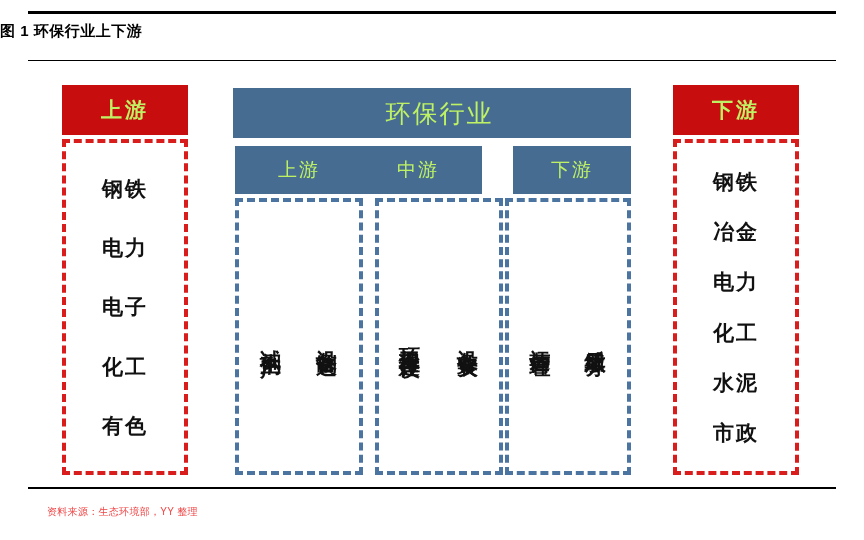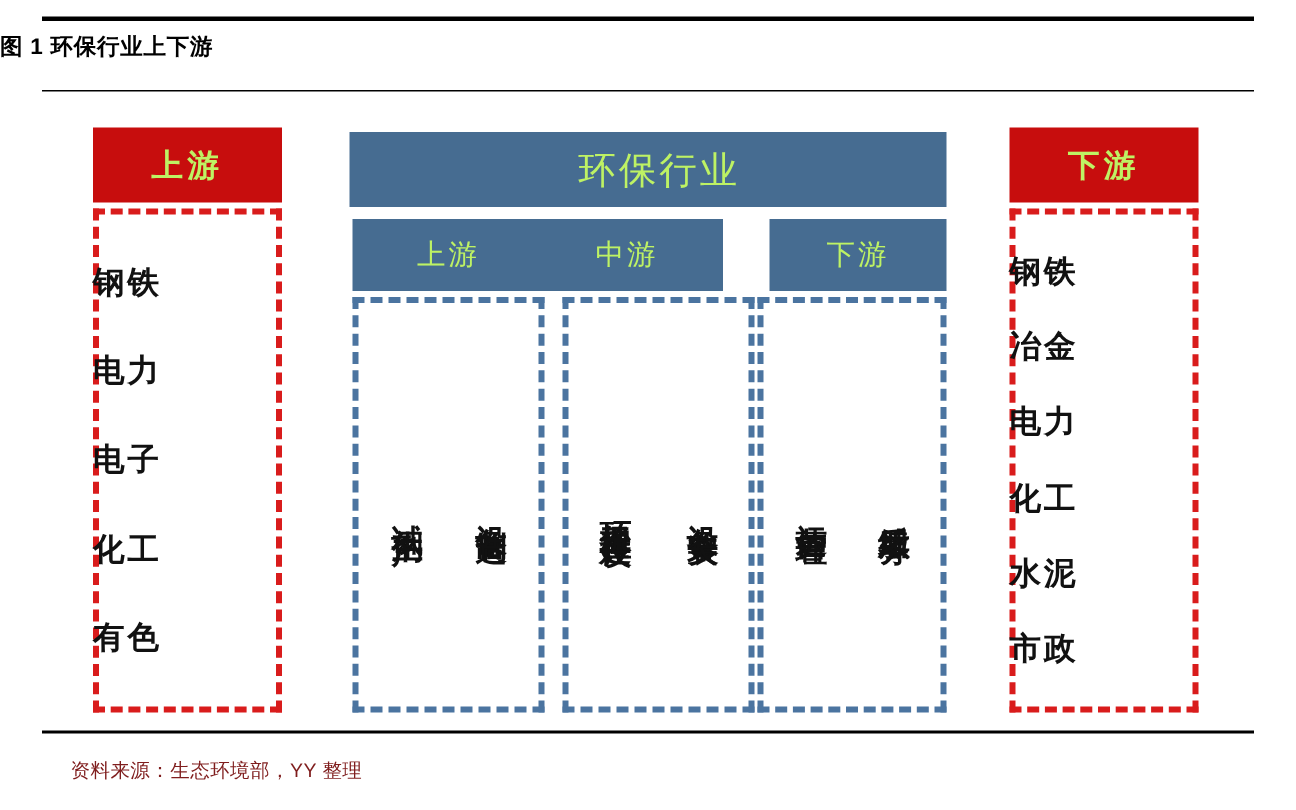--- a/index.html
+++ b/index.html
@@ -48,22 +48,22 @@
     width: 864px;
     font-size: 15px;
     font-weight: bold;
     letter-spacing: 0.5px;
     color: #000000;
   }
   .source-note {
     position: absolute;
     left: 47px;
     top: 505px;
-    font-size: 13px;
-    color: #7f1d1d;
+    font-size: 10px;
+    color: #ef4444;
     letter-spacing: 0.3px;
   }
 
   
   .hdr {
     position: absolute;
     display: flex;
     align-items: center;
     justify-content: center;
     color: #bef264;
@@ -92,20 +92,21 @@
   .dash-blue {
     border: 4px dashed #4b74a0;
   }
 
   
   .side-list {
     position: absolute;
     box-sizing: border-box;
     display: flex;
     flex-direction: column;
+    align-items: center;
     justify-content: space-around;
   }
   .side-item {
     font-size: 21px;
     font-weight: bold;
     letter-spacing: 2px;
     color: #111111;
     line-height: 1.05;
     white-space: nowrap;
   }

